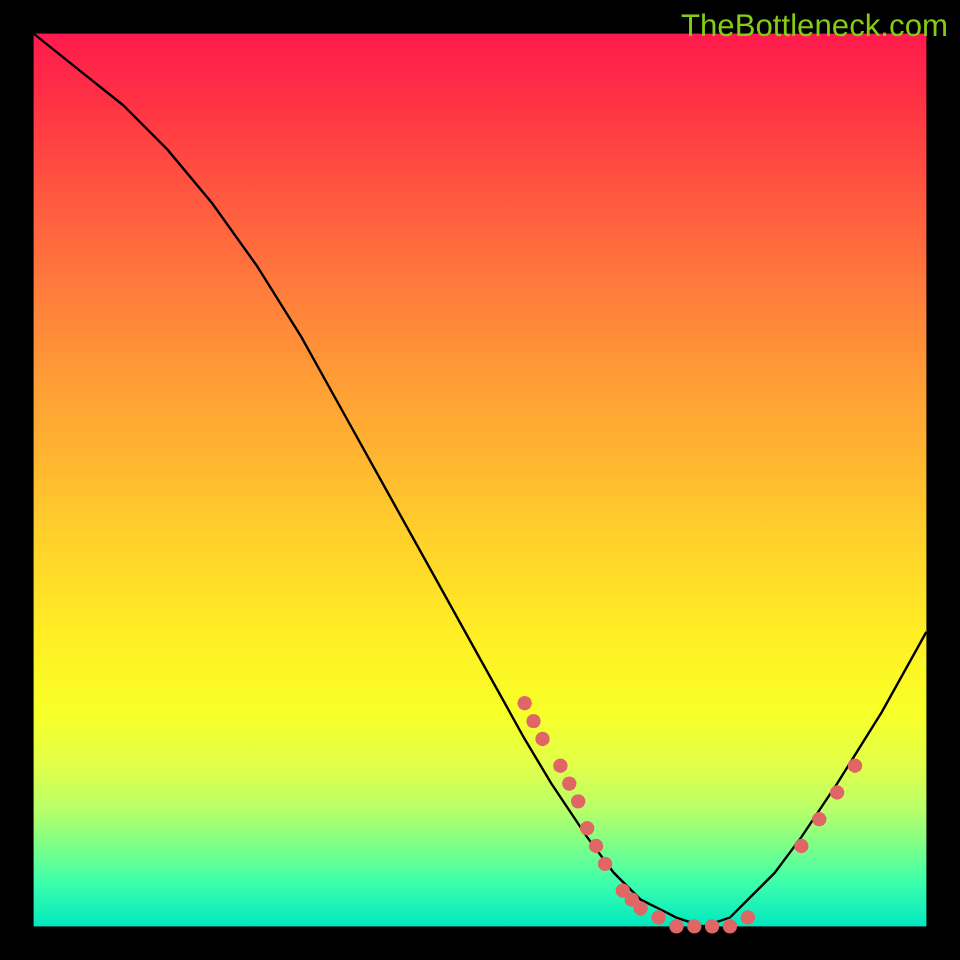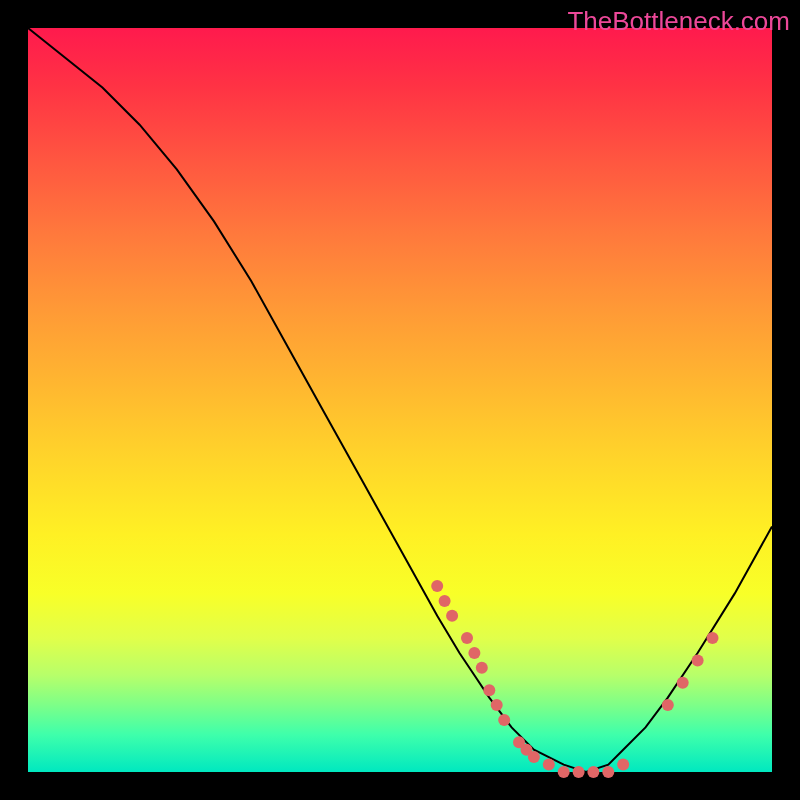--- a/index.html
+++ b/index.html
@@ -30,21 +30,21 @@
       #e1ff4a 82%,
       #b7ff6a 87%,
       #7dff88 91%,
       #3effab 95%,
       #00e8c0 100%);
   }
   .watermark {
     position: absolute;
     top: 6px;
     right: 10px;
-    color: #ec4899;
+    color: #84cc16;
     font-size: 26px;
     font-weight: 500;
     user-select: none;
   }
   svg.overlay {
     position: absolute;
     left: 28px;
     top: 28px;
     width: 744px;
     height: 744px;

